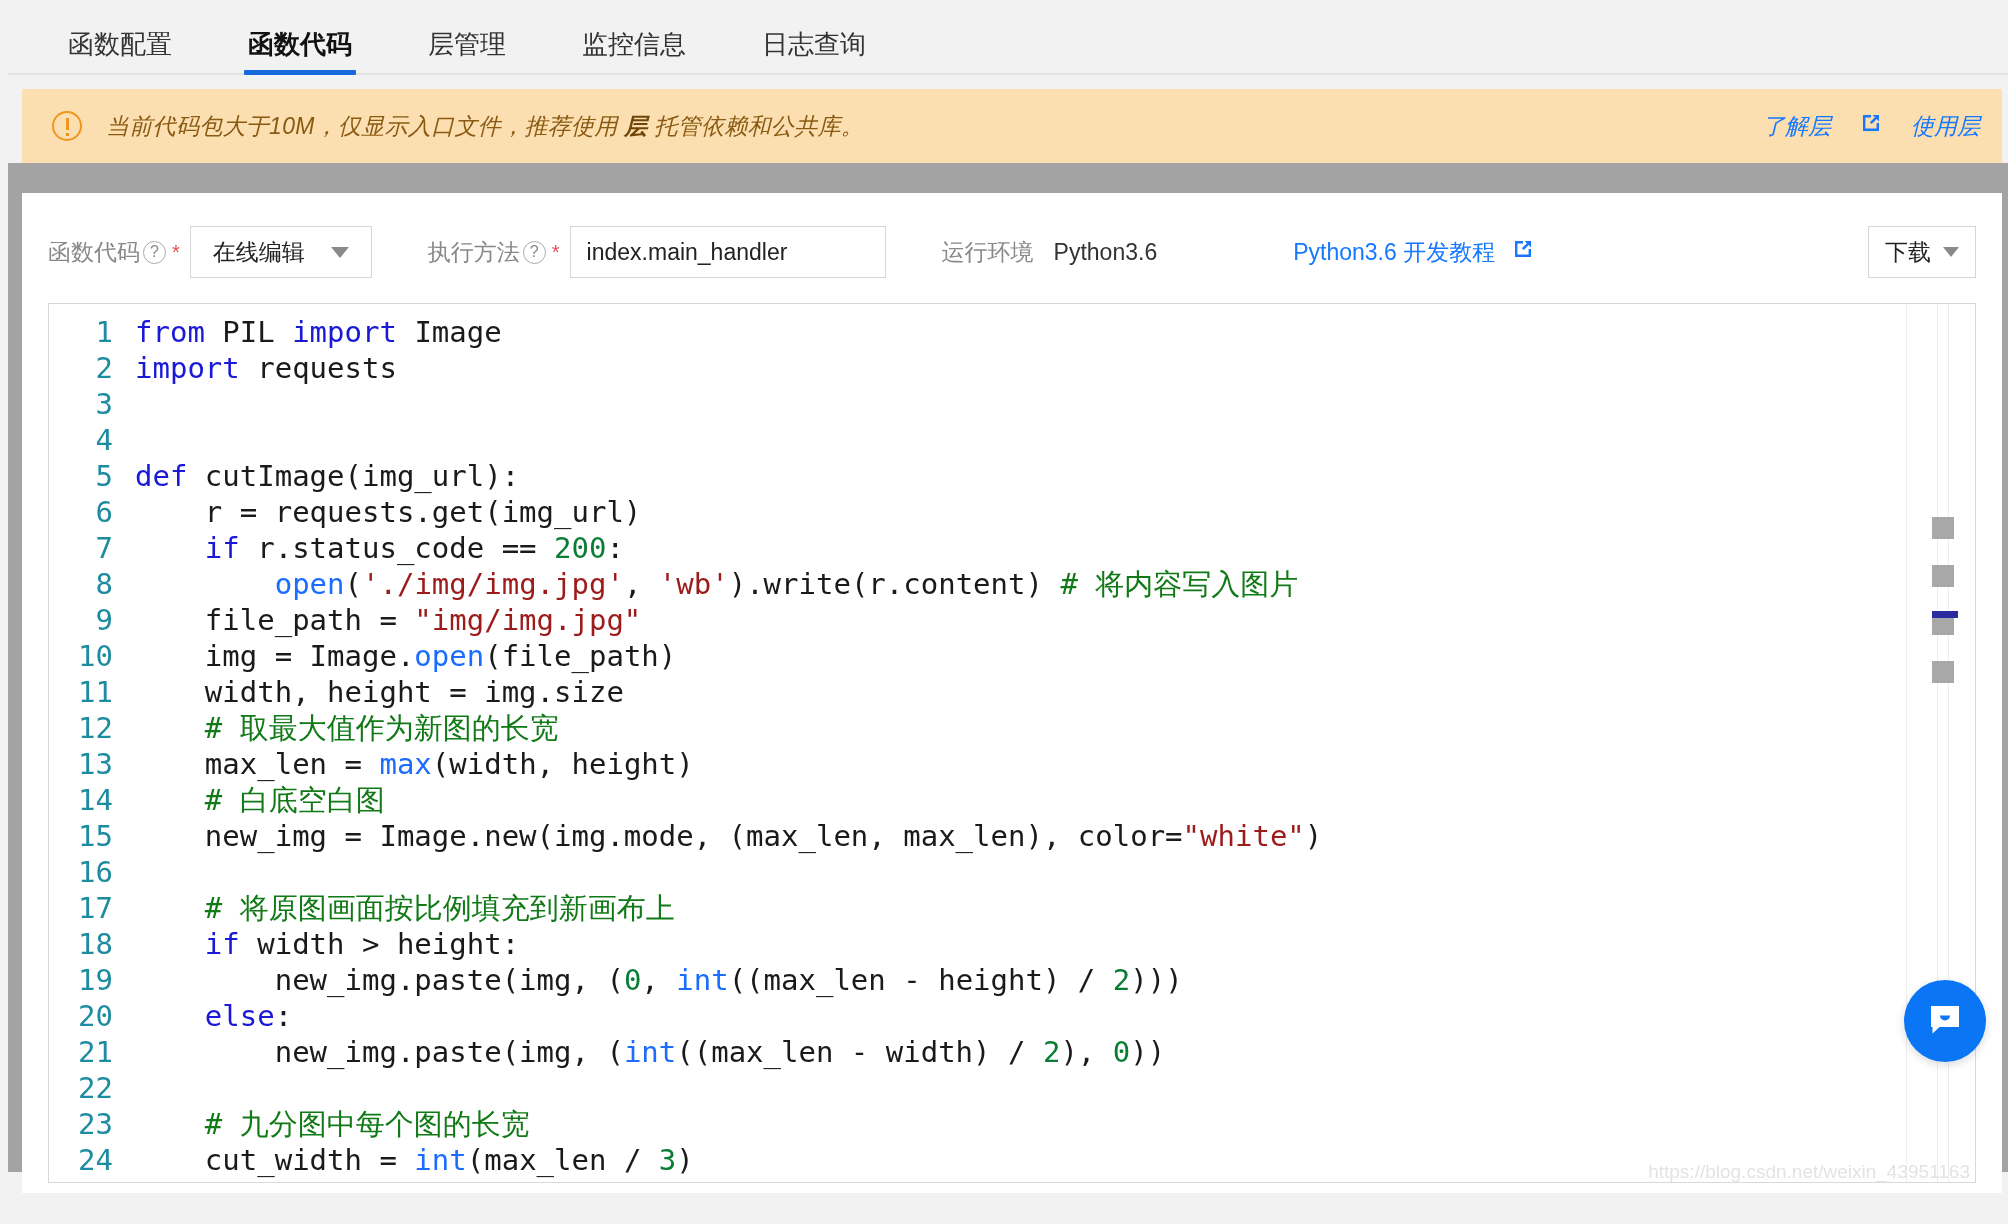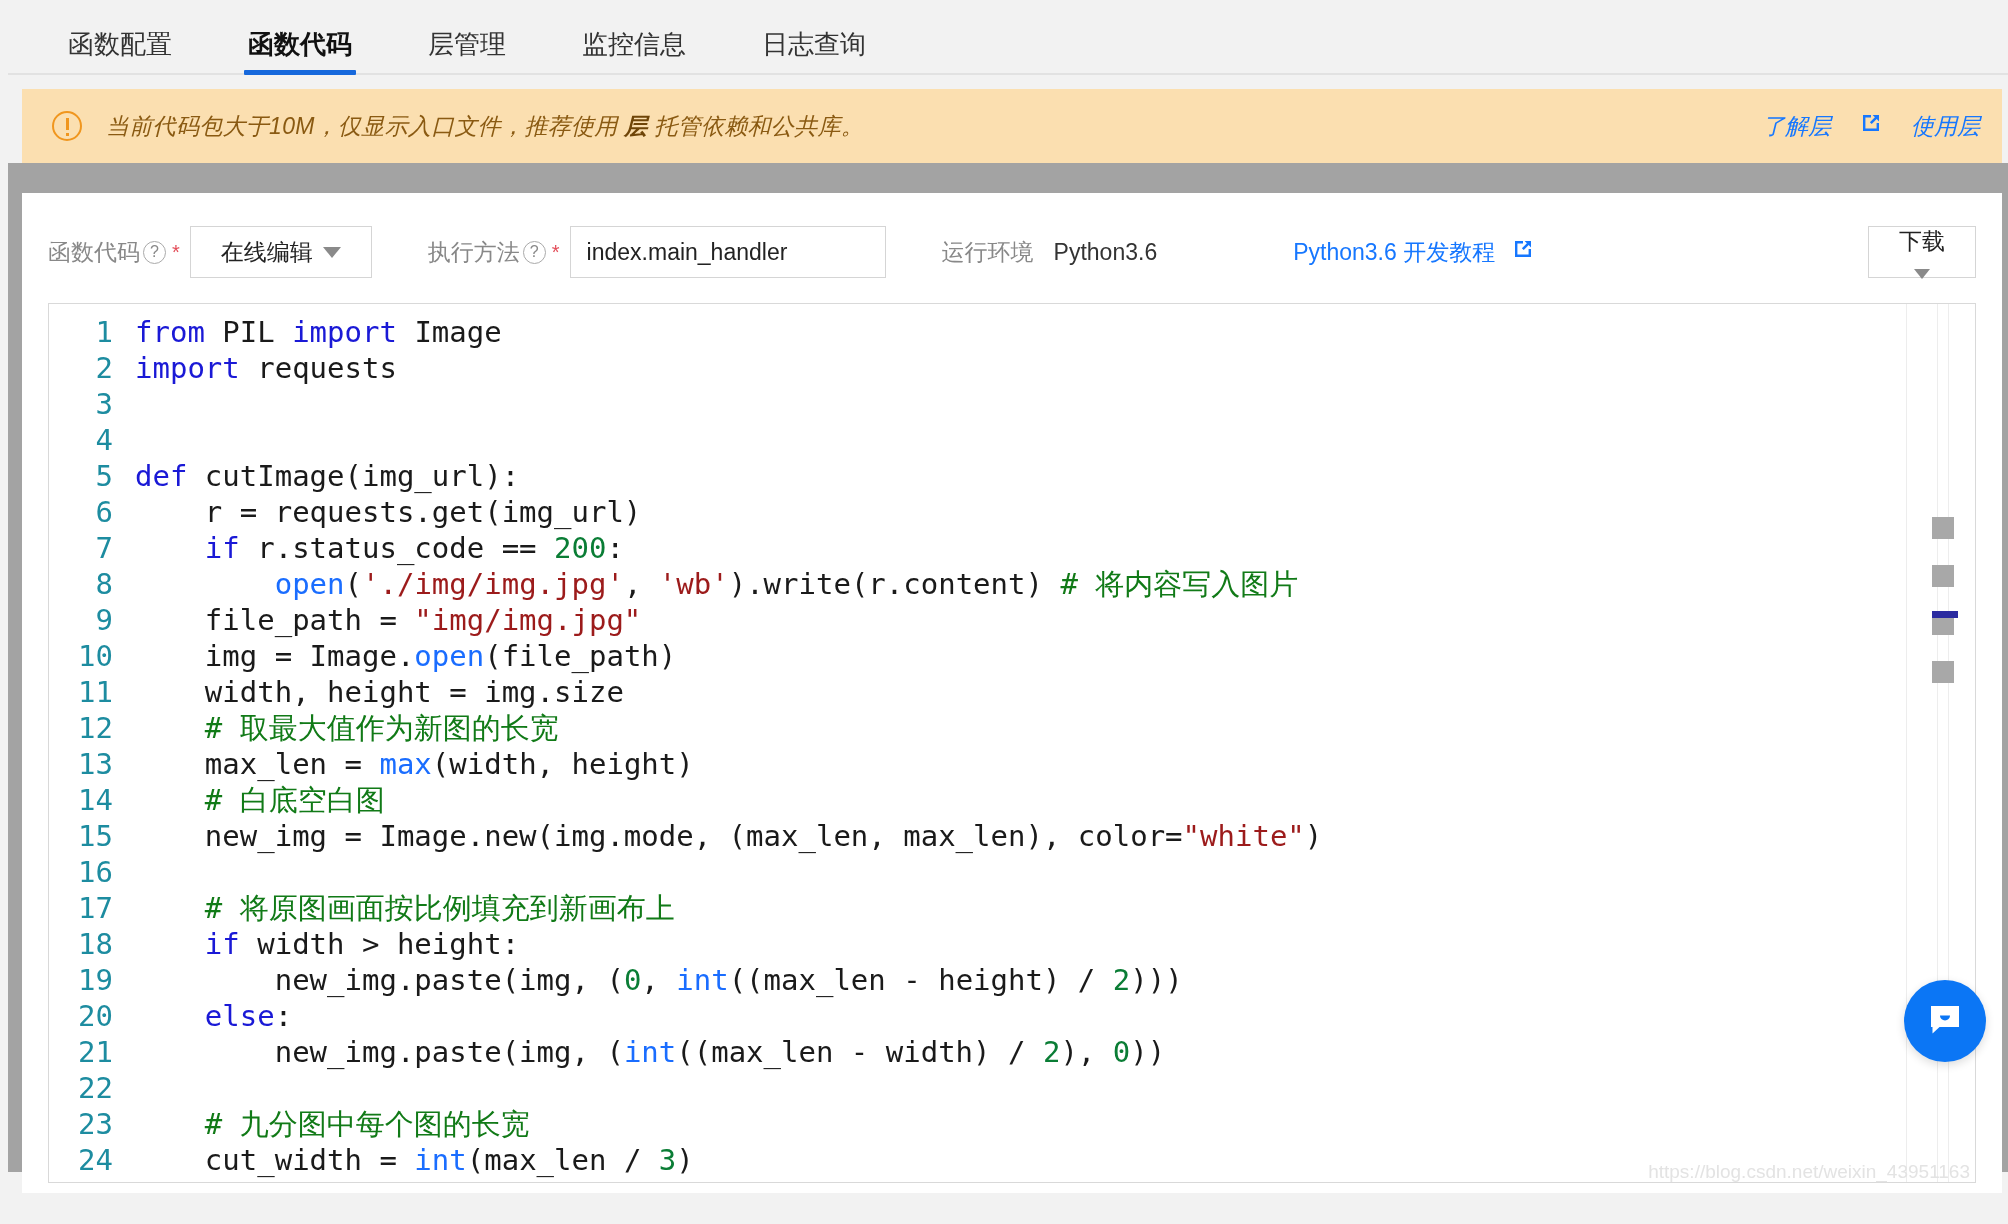--- a/index.html
+++ b/index.html
@@ -126,21 +126,21 @@
     line-height: 1;
     cursor: pointer;
   }
   .req-star { color: #e34d59; font-size: 20px; margin: 0 10px 0 6px; }
 
   .select-box {
     width: 182px; height: 52px;
     border: 1px solid #d5d5d5;
     background: #fff;
     display: flex; align-items: center;
-    padding: 0 30px;
+    padding: 0 22px;
     font-size: 23px;
     color: #222;
     cursor: pointer;
     position: relative;
     text-align: right;
   }
   .caret {
     margin-left: auto;
     width: 0; height: 0;
     border-left: 9px solid transparent;
@@ -172,21 +172,20 @@
     margin-left: auto;
     border: 1px solid #d5d5d5;
     background: #fff;
     height: 52px;
     min-width: 108px;
     display: flex; align-items: center; justify-content: center;
     gap: 12px;
     font-size: 23px;
     color: #222;
     cursor: pointer;
-    flex-direction: column;
   }
   .caret-sm {
     width: 0; height: 0;
     border-left: 8px solid transparent;
     border-right: 8px solid transparent;
     border-top: 10px solid #8a8a8a;
   }
 
   
   .editor {

